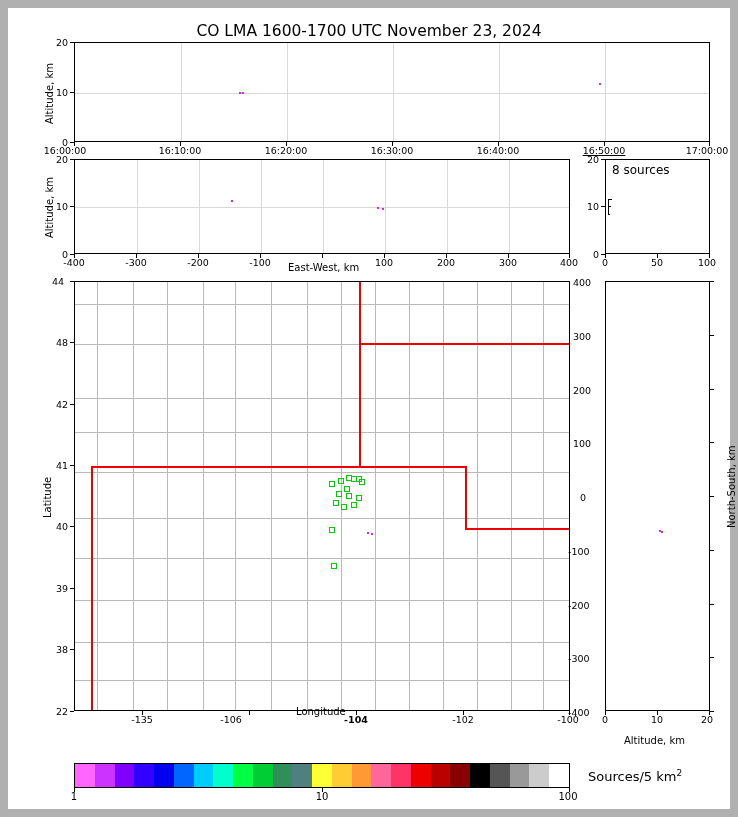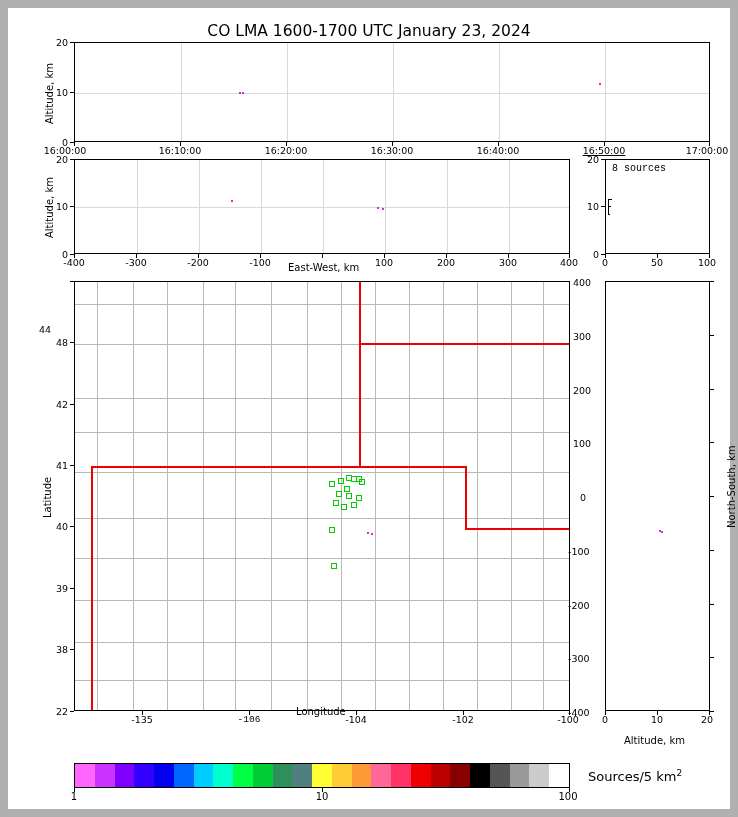--- a/index.html
+++ b/index.html
@@ -26,32 +26,32 @@
   .title{
     position:absolute;left:0;top:14px;width:722px;text-align:center;
     font-size:15.5px;color:#000;
   }
   .pt{position:absolute;width:1.6px;height:1.6px;border-radius:50%;}
   .sq{position:absolute;width:6px;height:6px;box-sizing:border-box;border:1.3px solid #00cc00;background:transparent;}
   .redline{position:absolute;background:#ee0000;}
   .grayline{position:absolute;background:#b9b9b9;}
   .cbcell{position:absolute;top:0;height:100%;}
   .cbframe{position:absolute;box-sizing:border-box;border:1px solid #000;}
-  .srcnote{position:absolute;font-size:10px;color:#000;font-family:Liberation Mono, monospace;}
+  .srcnote{position:absolute;font-size:12px;color:#000;}
   .cbtick{position:absolute;width:1px;height:4px;background:#000;}
   .cblab{position:absolute;font-size:10px;transform:translateX(-50%);}
   .cbtitle{position:absolute;font-size:13px;color:#000;white-space:nowrap;}
   .sup{font-size:9px;vertical-align:super;}
 </style>
 </head>
 <body>
 
 <div class="page">
 
-  <div class="title">CO LMA 1600-1700 UTC January 23, 2024</div>
+  <div class="title">CO LMA 1600-1700 UTC November 23, 2024</div>
 
   <div class="axes" id="ax1" style="left:66px;top:34px;width:636px;height:100px;">
 
     <div class="gridline" style="left:106px;top:0;width:1px;height:100%;"></div>
     <div class="gridline" style="left:212px;top:0;width:1px;height:100%;"></div>
     <div class="gridline" style="left:318px;top:0;width:1px;height:100%;"></div>
     <div class="gridline" style="left:424px;top:0;width:1px;height:100%;"></div>
     <div class="gridline" style="left:530px;top:0;width:1px;height:100%;"></div>
     <div class="gridline" style="left:0;top:50px;width:100%;height:1px;"></div>
 
@@ -204,41 +204,41 @@
     <div class="pt" style="left:292px;top:250px;background:#cc00cc;"></div>
     <div class="pt" style="left:296px;top:251px;background:#cc00cc;"></div>
   </div>
 
   <div class="tickv" style="left:134px;top:703px;"></div>
   <div class="tickv" style="left:241px;top:703px;"></div>
   <div class="tickv" style="left:348px;top:703px;"></div>
   <div class="tickv" style="left:455px;top:703px;"></div>
   <div class="tickv" style="left:561px;top:703px;"></div>
   <div class="lbl lbl-x" style="left:134px;top:706px;">-135</div>
-  <div class="lbl lbl-x" style="left:241px;top:706px;font-family:Liberation Mono, monospace;">-106</div>
-  <div class="lbl lbl-x" style="left:348px;top:706px;">-104</div>
+  <div class="lbl lbl-x" style="left:223px;top:706px;">-106</div>
+  <div class="lbl lbl-x" style="left:348px;top:706px;font-weight:bold;">-104</div>
   <div class="lbl lbl-x" style="left:455px;top:706px;">-102</div>
   <div class="lbl lbl-x" style="left:560px;top:706px;">-100</div>
 
   <div class="tickh" style="left:62px;top:703px;"></div>
   <div class="tickh" style="left:62px;top:641px;"></div>
   <div class="tickh" style="left:62px;top:580px;"></div>
   <div class="tickh" style="left:62px;top:518px;"></div>
   <div class="tickh" style="left:62px;top:457px;"></div>
   <div class="tickh" style="left:62px;top:396px;"></div>
   <div class="tickh" style="left:62px;top:334px;"></div>
   <div class="tickh" style="left:62px;top:273px;"></div>
   <div class="lbl lbl-y" style="left:42px;top:703px;width:18px;">22</div>
   <div class="lbl lbl-y" style="left:42px;top:641px;width:18px;">38</div>
   <div class="lbl lbl-y" style="left:42px;top:580px;width:18px;">39</div>
   <div class="lbl lbl-y" style="left:42px;top:518px;width:18px;">40</div>
   <div class="lbl lbl-y" style="left:42px;top:457px;width:18px;">41</div>
   <div class="lbl lbl-y" style="left:42px;top:396px;width:18px;">42</div>
   <div class="lbl lbl-y" style="left:42px;top:334px;width:18px;">48</div>
-  <div class="lbl lbl-y" style="left:25px;top:273px;width:18px;margin-top:48px;">44</div>
+  <div class="lbl lbl-y" style="left:38px;top:273px;width:18px;">44</div>
   <div class="axtitle rot" style="left:34px;top:510px;">Latitude</div>
   <div class="axtitle" style="left:288px;top:698px;">Longitude</div>
 
   <div class="axes" id="ax5" style="left:597px;top:273px;width:105px;height:430px;">
     <div class="pt" style="left:53px;top:248px;background:#cc00cc;"></div>
     <div class="pt" style="left:55px;top:249px;background:#cc00cc;"></div>
   </div>
   <div class="tickv" style="left:597px;top:703px;"></div>
   <div class="tickv" style="left:649px;top:703px;"></div>
   <div class="tickv" style="left:701px;top:703px;"></div>

